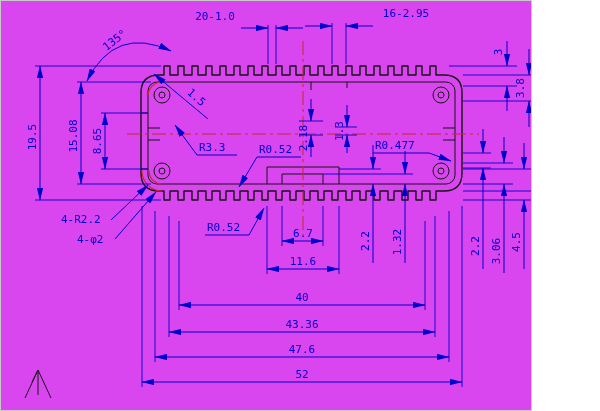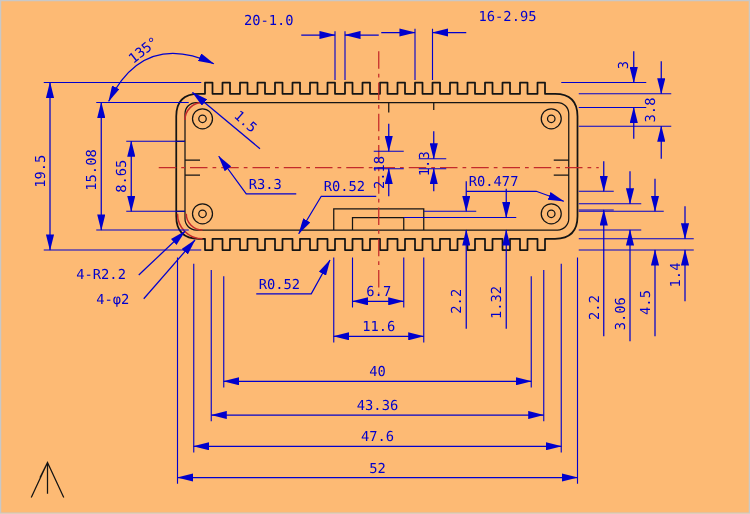--- a/index.html
+++ b/index.html
@@ -1,17 +1,17 @@
 <!DOCTYPE html>
 <html><head>
 <meta charset="utf-8">
 <style>
   html,body{margin:0;padding:0;background:#fff;}
   .canvas{
-    position:relative;width:600px;height:411px;background:#fdba74;
+    position:relative;width:532px;height:411px;background:#d946ef;
     border:1px solid #c8c8c8;box-sizing:border-box;overflow:hidden;
     font-family:"DejaVu Sans Mono","Liberation Mono",monospace;
   }
   svg{display:block;}
   .outline{stroke:#141414;stroke-width:1.4;fill:none;stroke-linejoin:round;}
   .thin   {stroke:#141414;stroke-width:1;fill:none;}
   .center {stroke:#c42a2a;stroke-width:1;fill:none;stroke-dasharray:14 4 3 4;}
   .redarc {stroke:#c42a2a;stroke-width:1.2;fill:none;}
   .ext    {stroke:#0000cd;stroke-width:0.9;fill:none;}
   .dim    {stroke:#0000cd;stroke-width:1;fill:none;}

